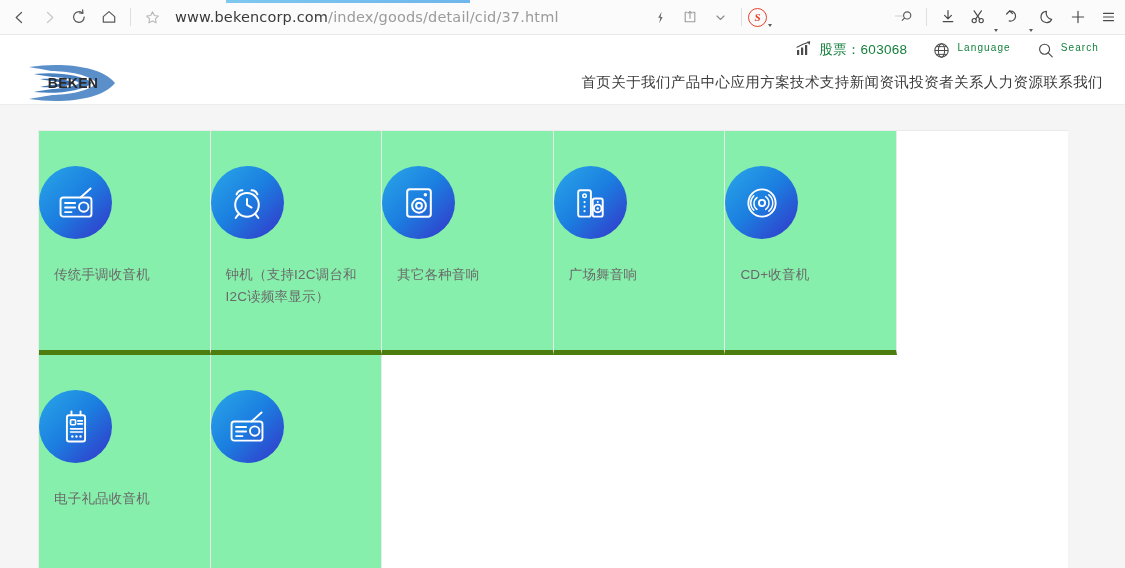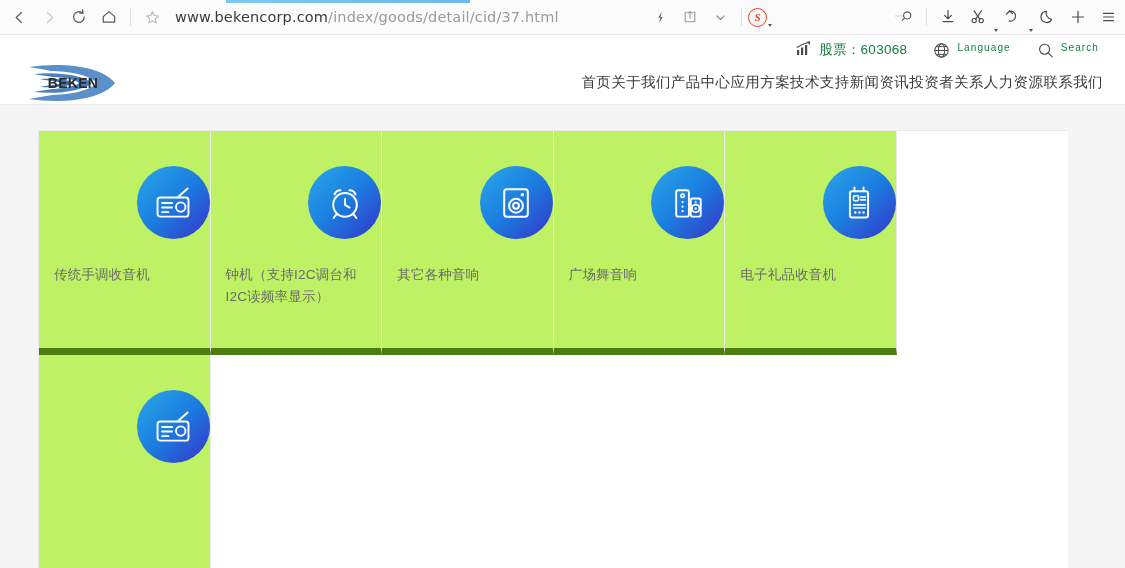--- a/index.html
+++ b/index.html
@@ -168,27 +168,27 @@
     background: #ffffff;
     border-top: 1px solid #eaeaea;
     border-left: 1px solid #eaeaea;
     box-sizing: border-box;
   }
   .cat-cell {
     width: 171.6px;
     height: 224px;
     box-sizing: border-box;
     border-right: 1px solid #eaeaea;
-    border-bottom: 7px solid #4d7c0f;
-    background: #bef264;
+    border-bottom: 5px solid #4d7c0f;
+    background: #86efac;
     cursor: pointer;
     position: relative;
     display: flex;
     flex-direction: column;
-    align-items: flex-end;
+    align-items: flex-start;
   }
   .cat-icon-circle {
     width: 73px;
     height: 73px;
     border-radius: 50%;
     margin-top: 35px;
     background: linear-gradient(135deg, #2aa7e8 0%, #1b7fe0 48%, #3533c9 100%);
     display: flex;
     align-items: center;
     justify-content: center;
@@ -442,20 +442,33 @@
           <circle cx="16" cy="31" r="1.2" fill="#fff"></circle>
           <rect x="25" y="17" width="11" height="20" rx="2.2" fill="none" stroke="#fff" stroke-width="2.1"></rect>
           <circle cx="30.5" cy="28" r="4.2" fill="none" stroke="#fff" stroke-width="2.1"></circle>
           <circle cx="30.5" cy="28" r="1.3" fill="#fff"></circle>
           <circle cx="30.5" cy="21" r="1.1" fill="#fff"></circle>
         </svg>
       </div>
       <div class="cat-label">广场舞音响</div>
     </div>
 
+    <div class="cat-cell">
+      <div class="cat-icon-circle">
+        <svg width="40" height="40" viewBox="0 0 44 44">
+          <circle cx="22" cy="22" r="15" fill="none" stroke="#fff" stroke-width="2.1"></circle>
+          <circle cx="22" cy="22" r="3.4" fill="none" stroke="#fff" stroke-width="2.1"></circle>
+          <path d="M13 30 A11 11 0 0 1 13 14" fill="none" stroke="#fff" stroke-width="1.6" stroke-linecap="round"></path>
+          <path d="M16.5 29 A8 8 0 0 1 16.5 16" fill="none" stroke="#fff" stroke-width="1.6" stroke-linecap="round"></path>
+          <path d="M26 15 A8.5 8.5 0 0 1 26 29" fill="none" stroke="#fff" stroke-width="1.6" stroke-linecap="round"></path>
+          <path d="M29.5 13 A11.5 11.5 0 0 1 29.5 31" fill="none" stroke="#fff" stroke-width="1.6" stroke-linecap="round"></path>
+        </svg>
+      </div>
+      <div class="cat-label">CD+收音机</div>
+    </div>
 
     <div class="cat-cell">
       <div class="cat-icon-circle">
         <svg width="40" height="40" viewBox="0 0 44 44">
           <rect x="12" y="9" width="20" height="29" rx="2.6" fill="none" stroke="#fff" stroke-width="2.1"></rect>
           <line x1="17" y1="9" x2="17" y2="5" stroke="#fff" stroke-width="2.1" stroke-linecap="round"></line>
           <line x1="27" y1="9" x2="27" y2="5" stroke="#fff" stroke-width="2.1" stroke-linecap="round"></line>
           <rect x="16" y="14" width="5.5" height="5.5" rx="1" fill="none" stroke="#fff" stroke-width="1.8"></rect>
           <line x1="24" y1="15.3" x2="29" y2="15.3" stroke="#fff" stroke-width="1.8" stroke-linecap="round"></line>
           <line x1="24" y1="18.6" x2="29" y2="18.6" stroke="#fff" stroke-width="1.8" stroke-linecap="round"></line>

